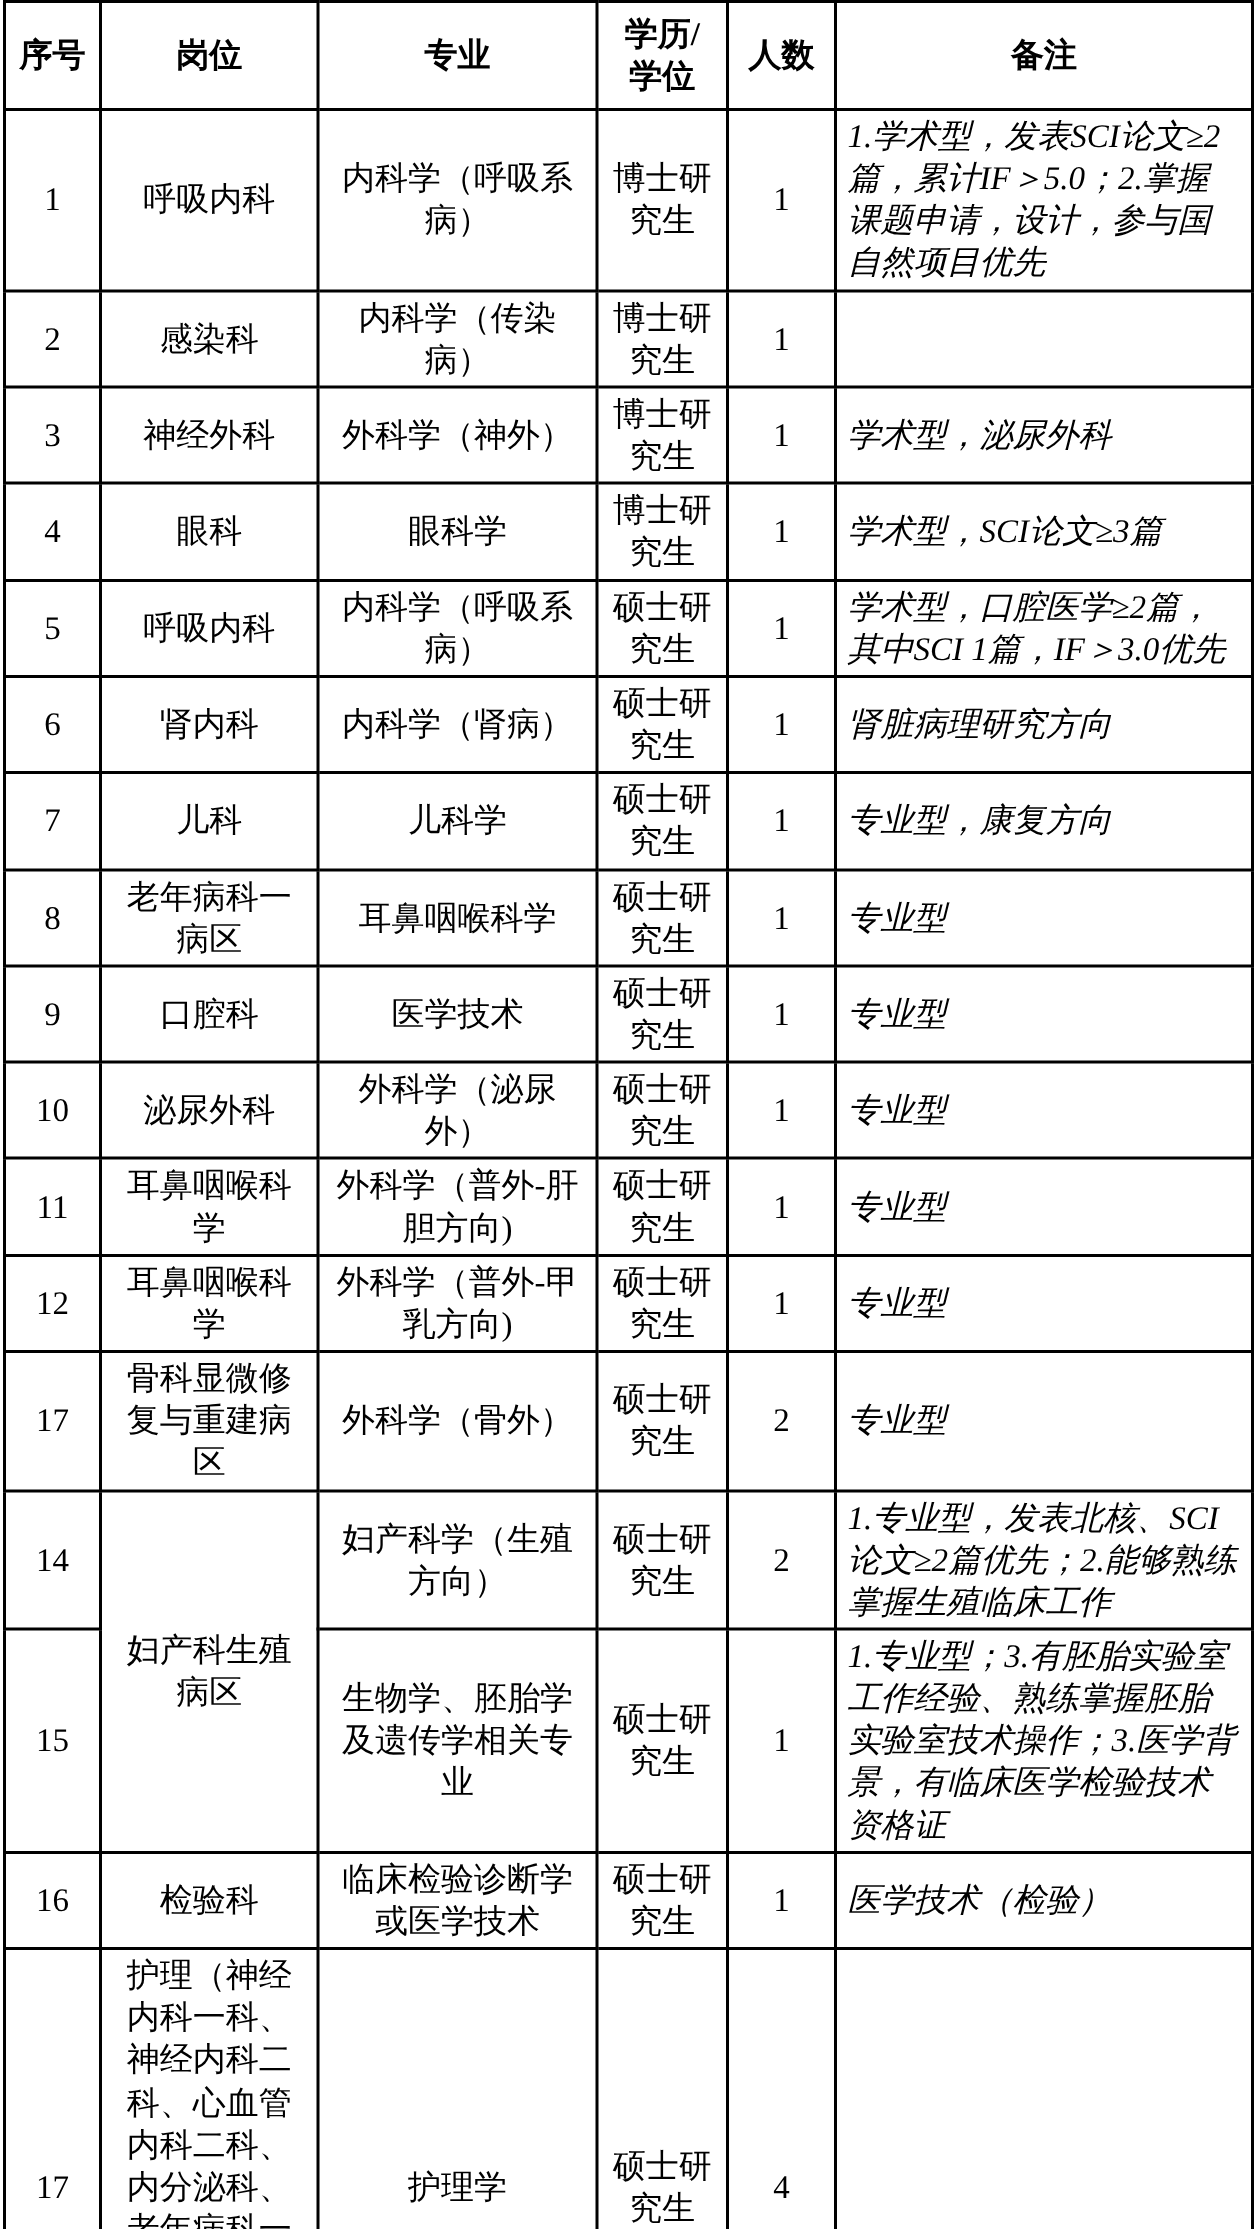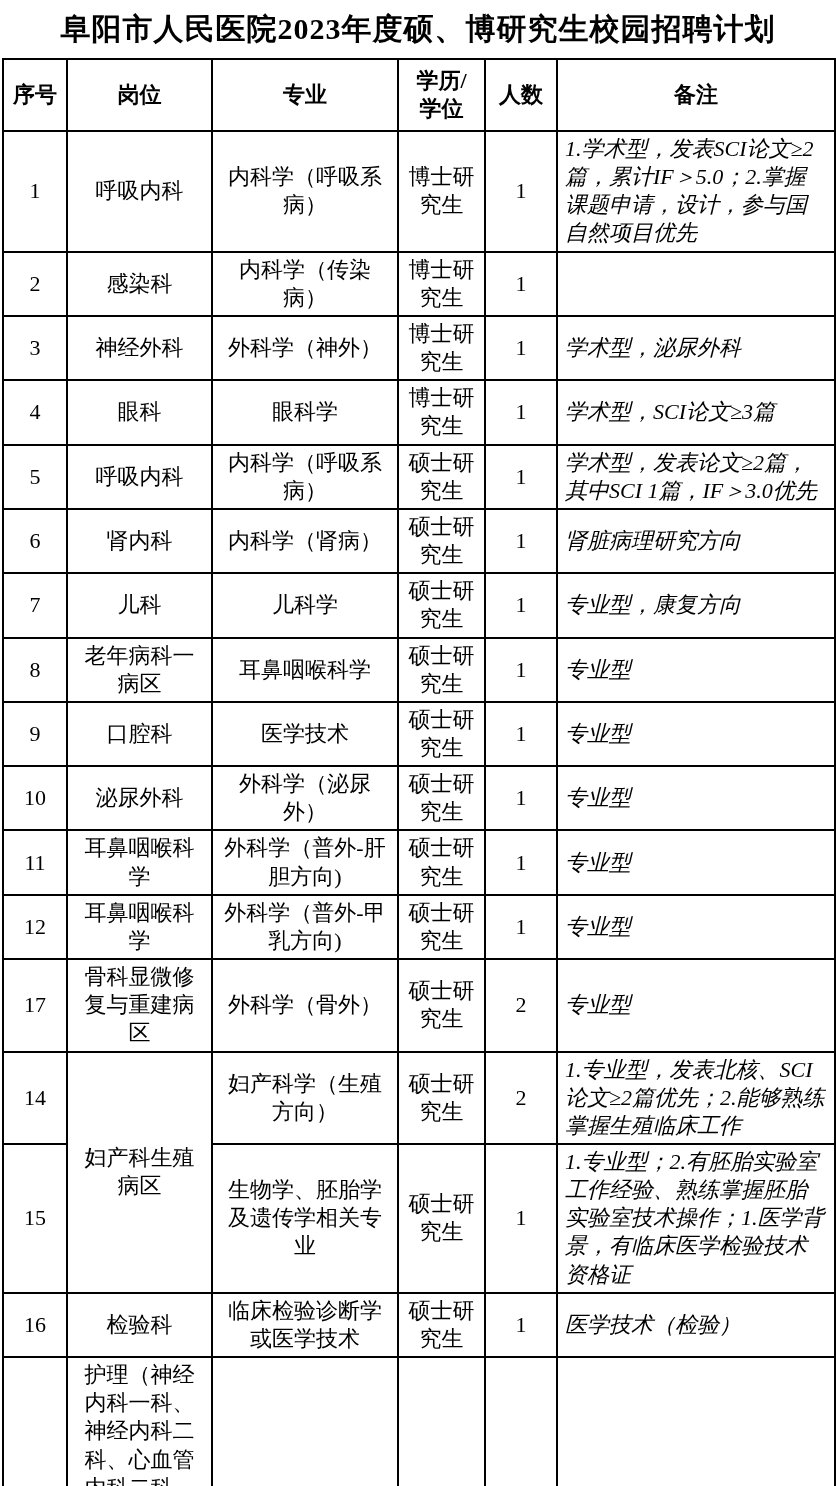--- a/index.html
+++ b/index.html
@@ -49,21 +49,20 @@
     font-style: italic;
   }
   table.recruit td.count {
     font-family: "Liberation Serif", "DejaVu Serif", serif;
   }
 </style>
 </head>
 <body>
 
 <div class="page">
-  <div class="title">阜阳市人民医院2023年度硕、博研究生校园招聘计划</div>
 
   <table class="recruit">
     <colgroup>
       <col style="width:64px">
       <col style="width:145px">
       <col style="width:186px">
       <col style="width:87px">
       <col style="width:72px">
       <col style="width:278px">
     </colgroup>
@@ -109,21 +108,21 @@
         <td>博士研究生</td>
         <td class="count">1</td>
         <td class="remark">学术型，SCI论文≥3篇</td>
       </tr>
       <tr style="height:57px">
         <td>5</td>
         <td>呼吸内科</td>
         <td>内科学（呼吸系病）</td>
         <td>硕士研究生</td>
         <td class="count">1</td>
-        <td class="remark">学术型，发表论文≥2篇，其中SCI 1篇，IF＞3.0优先</td>
+        <td class="remark">学术型，口腔医学≥2篇，其中SCI 1篇，IF＞3.0优先</td>
       </tr>
       <tr style="height:52px">
         <td>6</td>
         <td>肾内科</td>
         <td>内科学（肾病）</td>
         <td>硕士研究生</td>
         <td class="count">1</td>
         <td class="remark">肾脏病理研究方向</td>
       </tr>
       <tr style="height:54px">
@@ -188,21 +187,21 @@
         <td>妇产科学（生殖方向）</td>
         <td>硕士研究生</td>
         <td class="count">2</td>
         <td class="remark">1.专业型，发表北核、SCI论文≥2篇优先；2.能够熟练掌握生殖临床工作</td>
       </tr>
       <tr style="height:138px">
         <td>15</td>
         <td>生物学、胚胎学及遗传学相关专业</td>
         <td>硕士研究生</td>
         <td class="count">1</td>
-        <td class="remark">1.专业型；2.有胚胎实验室工作经验、熟练掌握胚胎实验室技术操作；1.医学背景，有临床医学检验技术资格证</td>
+        <td class="remark">1.专业型；3.有胚胎实验室工作经验、熟练掌握胚胎实验室技术操作；3.医学背景，有临床医学检验技术资格证</td>
       </tr>
       <tr style="height:54px">
         <td>16</td>
         <td>检验科</td>
         <td>临床检验诊断学或医学技术</td>
         <td>硕士研究生</td>
         <td class="count">1</td>
         <td class="remark">医学技术（检验）</td>
       </tr>
       <tr style="height:248px">

